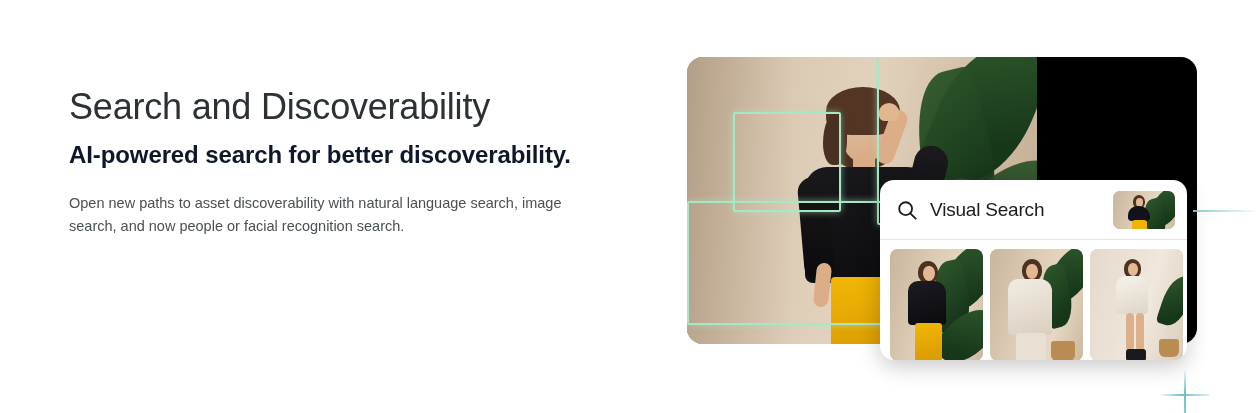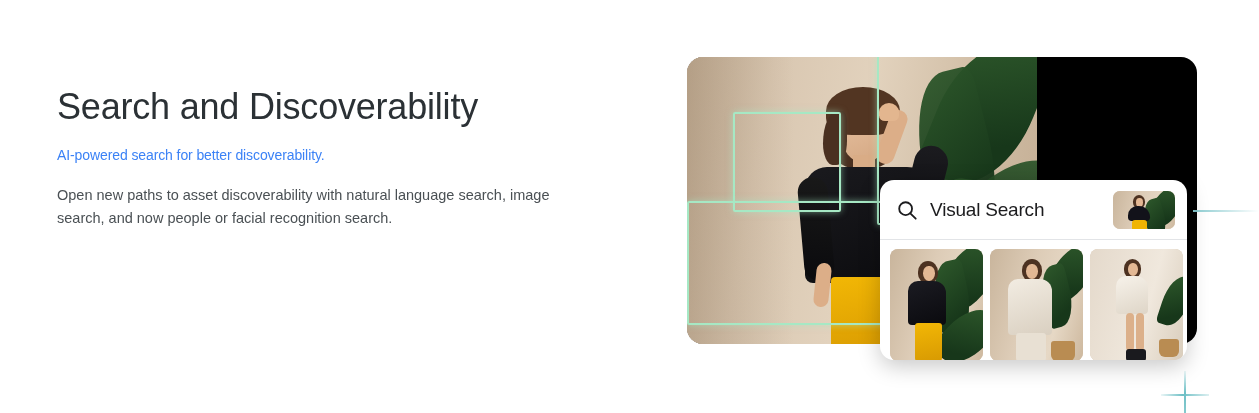--- a/index.html
+++ b/index.html
@@ -15,45 +15,45 @@
   .page {
     position: relative;
     width: 1259px;
     height: 413px;
     background: #ffffff;
   }
 
   
   .copy-block {
     position: absolute;
-    left: 57px;
+    left: 69px;
     top: 84px;
     width: 560px;
   }
 
   .headline {
     font-size: 36px;
     font-weight: 400;
     line-height: 46px;
     color: #2b3135;
     letter-spacing: -0.2px;
     white-space: nowrap;
   }
 
   .subhead {
     margin-top: 12px;
-    font-size: 14px;
-    font-weight: 400;
+    font-size: 24px;
+    font-weight: 700;
     line-height: 26px;
-    color: #3b82f6;
+    color: #0f172a;
     letter-spacing: -0.1px;
   }
 
   .bodycopy {
-    margin-top: 16px;
+    margin-top: 24px;
     font-size: 14.5px;
     font-weight: 400;
     line-height: 23px;
     color: #4a5054;
     width: 512px;
   }
 
   .cta-link {
     display: inline-block;
     margin-top: 28px;

